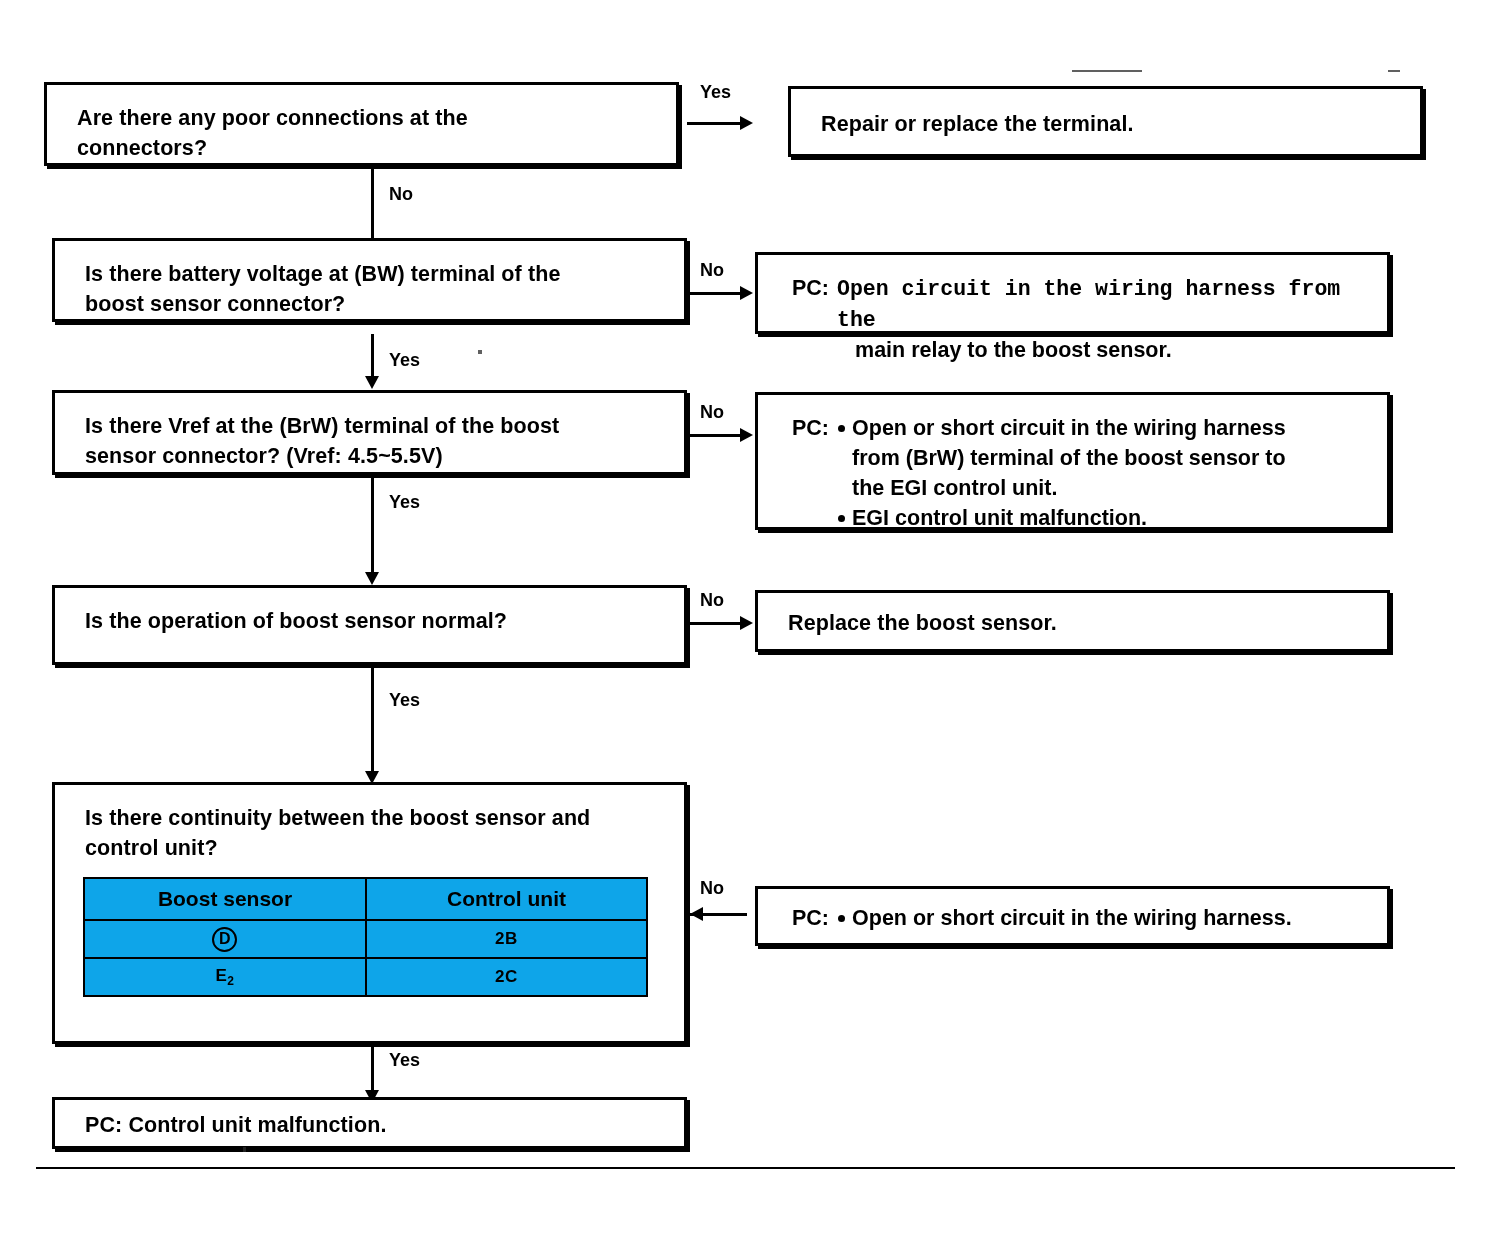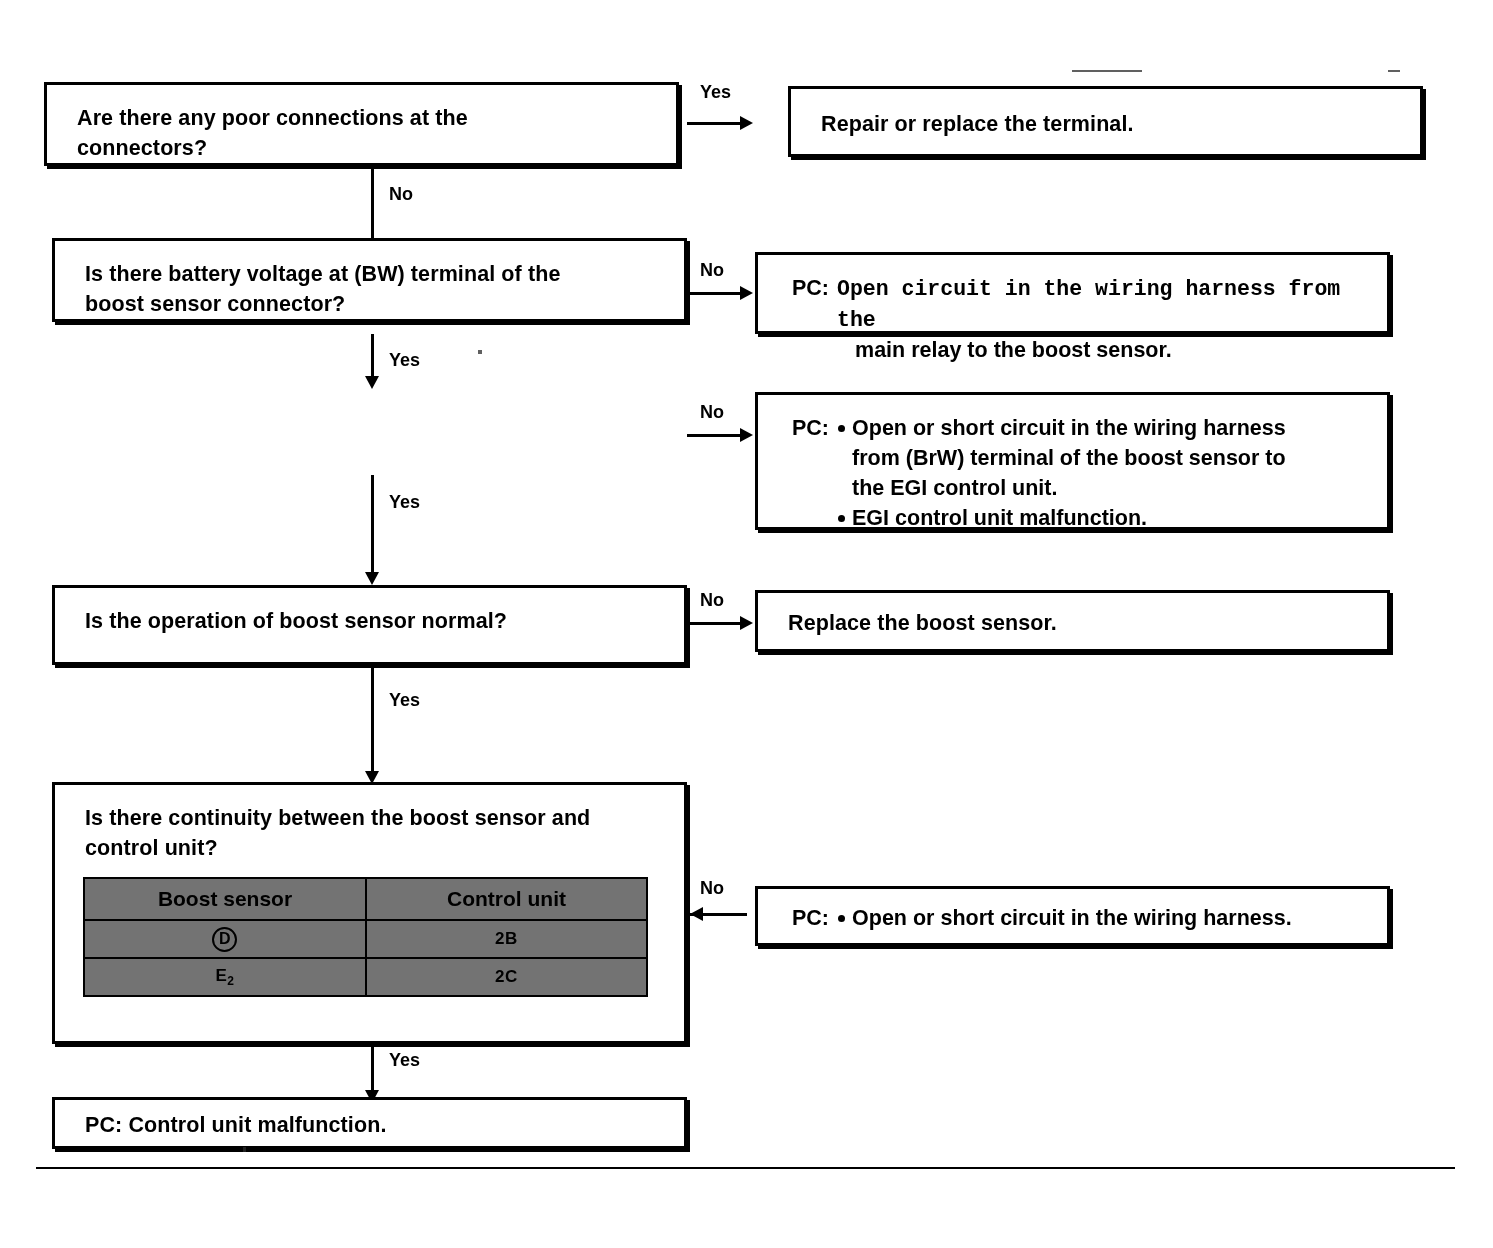--- a/index.html
+++ b/index.html
@@ -108,21 +108,21 @@
     font-size: 18px;
     font-weight: 600;
     line-height: 24px;
     white-space: nowrap;
   }
 
   
   .ctable {
     position: absolute;
     border-collapse: collapse;
-    background: #737373;
+    background: #0ea5e9;
   }
   .ctable td, .ctable th {
     border: 2px solid #000;
     box-sizing: border-box;
     text-align: center;
     font-weight: 600;
     font-family: "Liberation Sans", sans-serif;
   }
   .ctable th {
     font-size: 21px;
@@ -208,20 +208,24 @@
       </span>
     </div>
   </div>
 
   <div class="vline" style="left:371px; top:334px; height:48px;"></div>
   <div class="arrow-down" style="left:365px; top:376px;"></div>
   <div class="edge-label" style="left:389px; top:348px;">Yes</div>
 
   <div class="scanmark" style="left:478px; top:350px; width:4px; height:4px;"></div>
 
+  <div class="box" style="left:52px; top:390px; width:635px; height:85px;">
+    <div class="txt">Is there Vref at the (BrW) terminal of the boost
+sensor connector? (Vref: 4.5~5.5V)</div>
+  </div>
 
   <div class="hline" style="left:687px; top:434px; width:55px;"></div>
   <div class="arrow-right" style="left:740px; top:428px;"></div>
   <div class="edge-label" style="left:700px; top:400px;">No</div>
 
   <div class="box pc" style="left:755px; top:392px; width:635px; height:138px;">
     <div class="pcwrap">
       <span class="pclabel">PC:</span>
       <span class="pcbody">
         <span class="bullet" style="display:block;">Open or short circuit in the wiring harness

